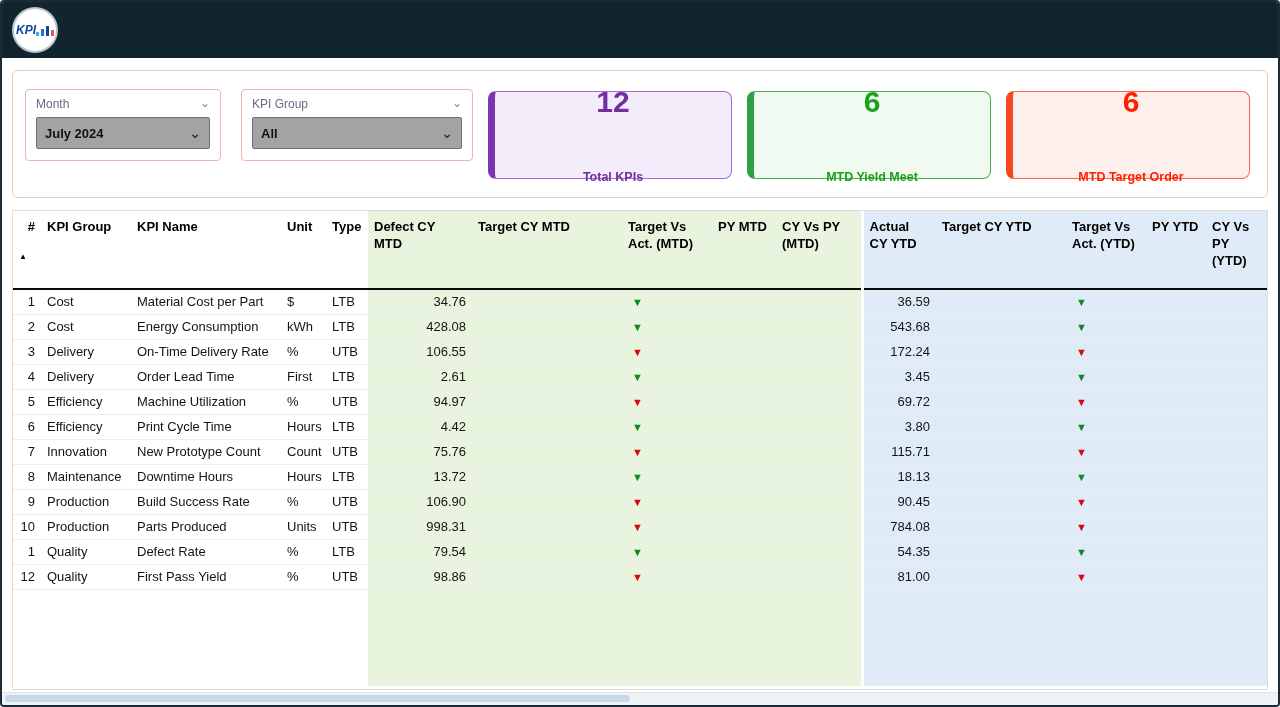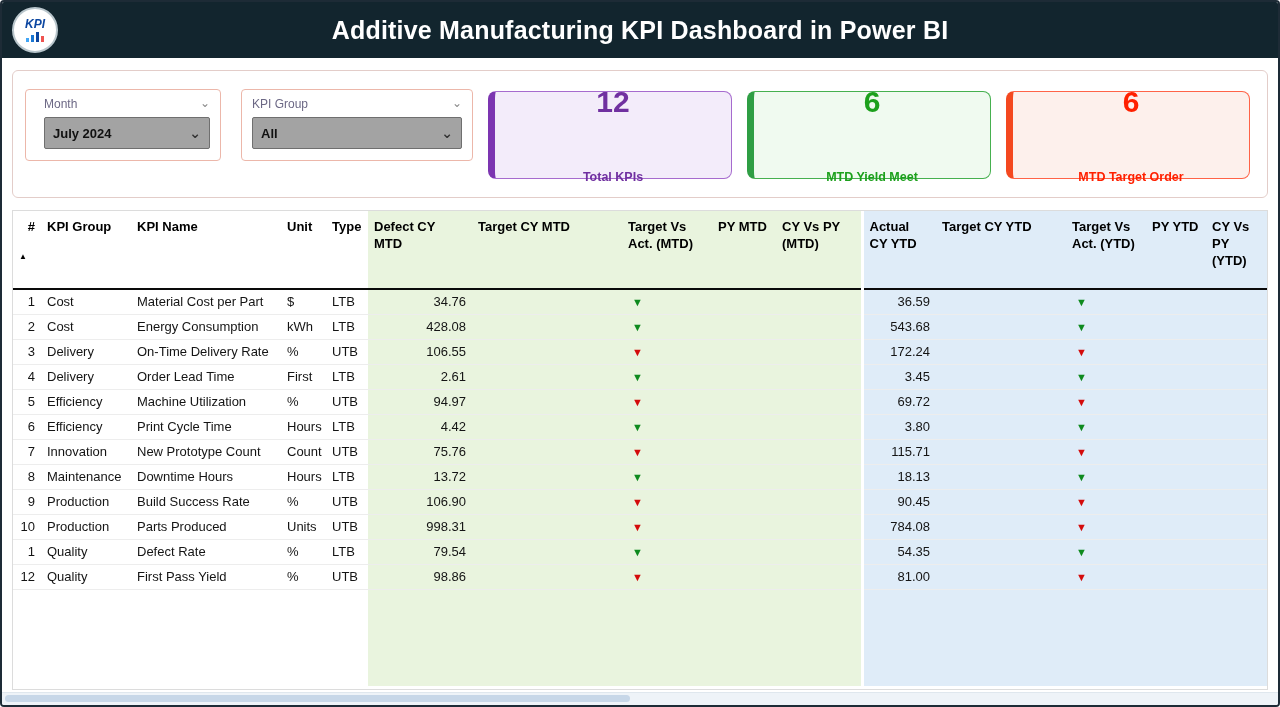--- a/index.html
+++ b/index.html
@@ -7,35 +7,35 @@
        font-family:"Liberation Sans","DejaVu Sans",sans-serif;}
   .page{position:absolute;inset:0;border:2px solid #1d2b36;border-radius:4px;
         background:#fff;box-sizing:border-box;overflow:hidden;}
 
   
   .topbar{position:absolute;top:0;left:0;right:0;height:56px;
           background:var(--header-bg,#12252e);display:flex;align-items:center;justify-content:center;}
   .title{color:#fff;font-size:25px;font-weight:bold;margin:0;letter-spacing:.2px;}
   .logo{position:absolute;left:10px;top:5px;width:46px;height:46px;border-radius:50%;
         background:#fff;border:2px solid #b9c6cc;box-sizing:border-box;
-        display:flex;flex-direction:column;align-items:center;justify-content:center;}
+        display:flex;flex-direction:row;align-items:center;justify-content:center;}
   .logo-text{color:#0d47a1;font-weight:bold;font-size:12px;line-height:1;font-style:italic;}
   .logo-bars{display:flex;align-items:flex-end;gap:2px;margin-top:2px;}
   .logo-bars i{display:block;width:3px;background:#1976d2;}
   .logo-bars i:nth-child(1){height:4px;background:#42a5f5;}
   .logo-bars i:nth-child(2){height:7px;}
   .logo-bars i:nth-child(3){height:10px;background:#0d47a1;}
   .logo-bars i:nth-child(4){height:6px;background:#ef5350;}
 
   
   .filter-panel{position:absolute;top:68px;left:10px;right:10px;height:126px;
                 border:1px solid #e3cdc9;border-radius:6px;background:#fff;}
   .slicer{position:absolute;top:18px;height:72px;border:1px solid #ecb7aa;border-radius:4px;
           background:#fff;box-sizing:border-box;}
-  .slicer.month{left:12px;width:196px;padding-left:8px;}
+  .slicer.month{left:12px;width:196px;}
   .slicer.kpigroup{left:228px;width:232px;}
   .slicer-head{display:flex;justify-content:space-between;align-items:center;
                padding:7px 10px 2px 10px;font-size:12px;color:#6c6885;}
   .chev{font-size:12px;color:#8a8a8a;line-height:.6;}
   .slicer-value{margin:4px 10px 0 10px;height:30px;border:1px solid #6f6f6f;border-radius:2px;
                 display:flex;align-items:center;justify-content:space-between;padding:0 8px;
                 font-size:13px;font-weight:bold;color:#111;background:#a3a3a3;cursor:pointer;}
   .slicer-value .chev{color:#333;font-size:14px;}
 
   .card{position:absolute;top:20px;height:88px;width:244px;border-radius:8px;box-sizing:border-box;
@@ -81,21 +81,20 @@
   <header class="topbar">
     <div class="logo">
       <span class="logo-text">KPI</span>
       <span class="logo-bars">
           <i></i>
           <i></i>
           <i></i>
           <i></i>
         </span>
     </div>
-    <h1 class="title">Additive Manufacturing KPI Dashboard in Power BI</h1>
   </header>
 
   <section class="filter-panel">
 
     <div class="slicer month">
       <div class="slicer-head">
         <span>Month</span>
         <span class="chev">⌄</span>
       </div>
       <div class="slicer-value">

